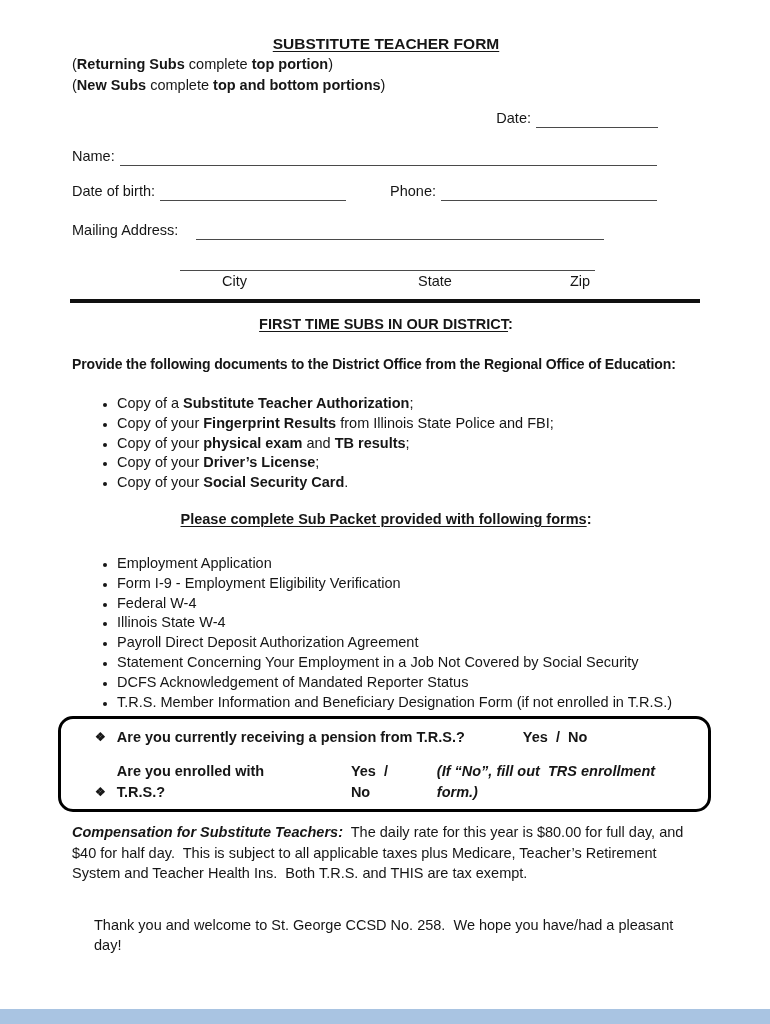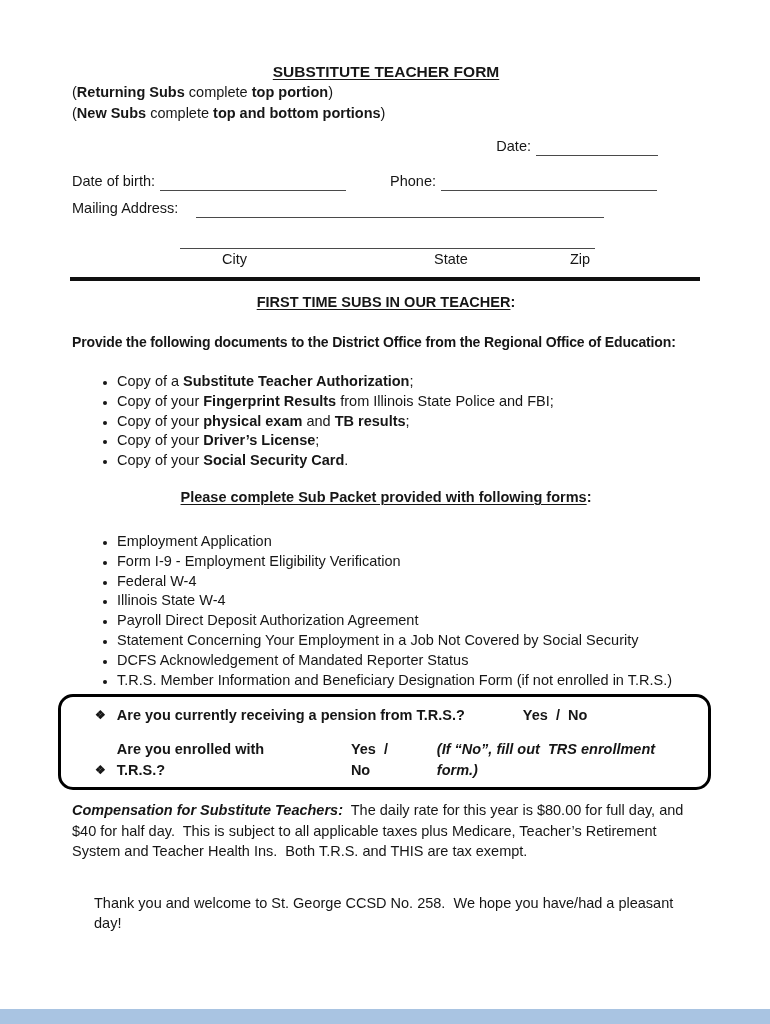--- a/index.html
+++ b/index.html
@@ -1,20 +1,20 @@
 <!DOCTYPE html>
 <html><head>
 <meta charset="utf-8">
 <style>
   html,body{margin:0;padding:0;}
   body{
     width:770px;height:1024px;background:#ffffff;position:relative;overflow:hidden;
     font-family:"Liberation Sans",sans-serif;color:#161616;font-size:14.5px;line-height:20px;
   }
-  .page{position:absolute;inset:0;padding:62px 70px 0 72px;box-sizing:border-box;}
+  .page{position:absolute;inset:0;padding:34px 70px 0 72px;box-sizing:border-box;}
   .b{font-weight:bold;}
   .i{font-style:italic;}
   .prewrap{white-space:pre-wrap;}
   .title{
     font-weight:bold;font-size:15.5px;text-align:center;
     text-decoration:underline;text-decoration-thickness:1.4px;text-underline-offset:2px;
   }
   .subtitle{text-align:left;line-height:21px;}
   .subtitle:first-of-type{margin-top:24px;}
   
@@ -25,21 +25,21 @@
   .name-row{margin-top:17px;margin-right:43px;}
   .name-row .fill{flex:1;margin-left:5px;}
   .sublabels{position:relative;height:20px;}
   .sublabels span{position:absolute;top:0;}
   .dob-row{margin-top:14px;margin-right:43px;}
   .dob-row .fill-dob{width:186px;margin-left:5px;}
   .dob-row .phone-label{margin-left:44px;}
   .dob-row .fill-phone{flex:1;margin-left:5px;}
   .ssn-row{margin-top:19px;}
   .ssn-row .fill{width:353px;margin-left:5px;}
-  .mail-row{margin-top:6px;gap:13px;}
+  .mail-row{margin-top:18px;gap:13px;}
   .mail-row .fill{width:408px;margin-left:5px;}
   .addr2-row{margin-top:12px;}
   .addr2-row .fill{width:415px;margin-left:108px;}
   .divider{margin-top:8px;margin-left:-2px;height:4px;background:#101010;}
   .section-heading{margin-top:11px;font-weight:bold;text-align:center;line-height:21px;}
   .section-heading .u{text-decoration:underline;text-decoration-thickness:1.4px;text-underline-offset:2px;}
   .intro{margin-top:19px;font-weight:bold;white-space:nowrap;font-size:14px;letter-spacing:-0.15px;line-height:21px;}
   ul.doc-list{margin:19px 0 0 0;padding-left:45px;list-style:disc outside;}
   ul.doc-list li{line-height:19.8px;white-space:nowrap;}
   ul.doc-list li::marker{font-size:12px;}
@@ -68,47 +68,51 @@
   <div class="title">SUBSTITUTE TEACHER FORM</div>
 
   <div class="subtitle"><span>(</span><span class="b">Returning Subs</span><span> complete </span><span class="b">top portion</span><span>)</span></div>
   <div class="subtitle"><span>(</span><span class="b">New Subs</span><span> complete </span><span class="b">top and bottom portions</span><span>)</span></div>
 
   <div class="row date-row">
     <span>Date:</span>
     <span class="fill"></span>
   </div>
 
+  <div class="row name-row">
+    <span>Name:</span>
+    <span class="fill"></span>
+  </div>
 
   <div class="row dob-row">
     <span>Date of birth:</span>
     <span class="fill fill-dob"></span>
     <span class="phone-label">Phone:</span>
     <span class="fill fill-phone"></span>
   </div>
 
 
   <div class="row mail-row">
     <span>Mailing Address:</span>
     <span class="fill"></span>
   </div>
 
   <div class="row addr2-row">
     <span class="fill"></span>
   </div>
   <div class="sublabels">
     <span style="left:150px">City</span>
-    <span style="left:362px">State</span>
+    <span style="left:346px">State</span>
     <span style="left:498px">Zip</span>
   </div>
 
   <div class="divider"></div>
 
   <div class="section-heading">
-    <span class="u">FIRST TIME SUBS IN OUR TEACHER</span><span>:</span>
+    <span class="u">FIRST TIME SUBS IN OUR DISTRICT</span><span>:</span>
   </div>
 
   <div class="intro">Provide the following documents to the District Office from the Regional Office of Education:</div>
 
   <ul class="doc-list">
     <li><span>Copy of a </span><span class="b">Substitute Teacher Authorization</span><span>;</span></li>
     <li><span>Copy of your </span><span class="b">Fingerprint Results</span><span> from Illinois State Police and FBI;</span></li>
     <li><span>Copy of your </span><span class="b">physical exam</span><span> and </span><span class="b">TB results</span><span>;</span></li>
     <li><span>Copy of your </span><span class="b">Driver’s License</span><span>;</span></li>
     <li><span>Copy of your </span><span class="b">Social Security Card</span><span>.</span></li>

